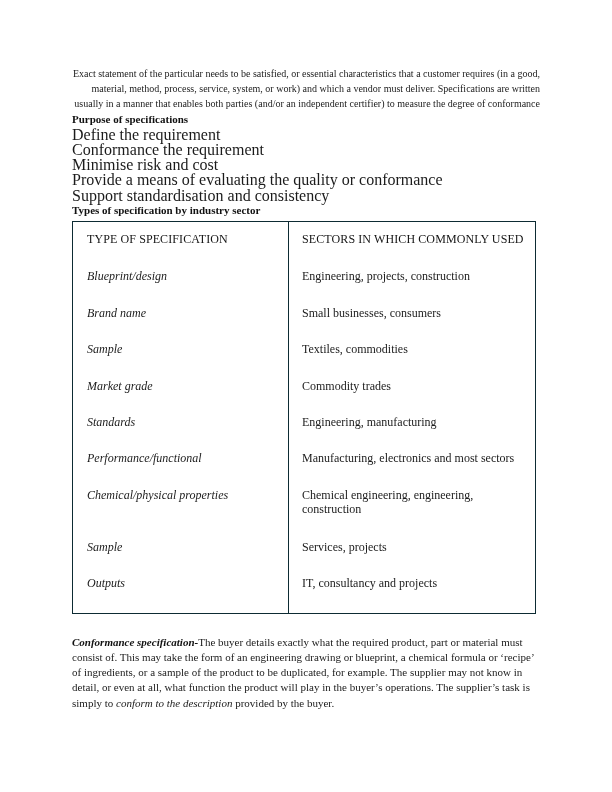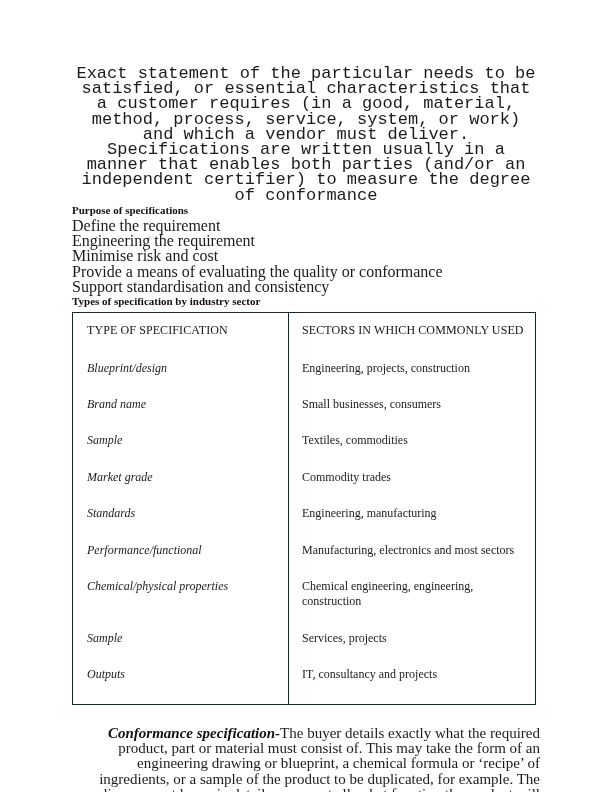--- a/index.html
+++ b/index.html
@@ -27,26 +27,25 @@
   }
 
   .content {
     position: absolute;
     left: 72px;
     top: 66px;
     width: 468px;
   }
 
   .para {
-    font-size: 17px;
+    font-size: 10px;
     line-height: 15.2px;
-    text-align: center;
-    margin: 0;
-    color: #1b1b1b;
-    font-family: Liberation Mono, monospace;
+    text-align: right;
+    margin: 0;
+    color: #1b1b1b;
   }
 
   .heading {
     font-size: 11px;
     line-height: 15.2px;
     font-weight: bold;
     margin: 0;
     color: #111111;
   }
 
@@ -114,24 +113,23 @@
   }
   tr.data-row.tall td .cellbox {
     padding-bottom: 12px;
   }
   tr.last-row td .cellbox {
     padding-bottom: 22px;
   }
 
   .closing {
     margin-top: 21px;
-    font-size: 15px;
+    font-size: 11px;
     line-height: 15.3px;
     color: #1b1b1b;
-    text-align: right;
   }
   .closing .lead {
     font-weight: bold;
     font-style: italic;
     color: #111111;
   }
   .closing .emph {
     font-style: italic;
   }
 </style>
@@ -140,21 +138,21 @@
 
 <div class="page">
   <div class="content">
 
     <p class="para">Exact statement of the particular needs to be satisfied, or essential characteristics that a customer requires (in a good, material, method, process, service, system, or work) and which a vendor must deliver. Specifications are written usually in a manner that enables both parties (and/or an independent certifier) to measure the degree of conformance</p>
 
     <p class="heading">Purpose of specifications</p>
 
     <div>
       <p class="listline">Define the requirement</p>
-      <p class="listline">Engineering the requirement</p>
+      <p class="listline">Conformance the requirement</p>
       <p class="listline">Minimise risk and cost</p>
       <p class="listline">Provide a means of evaluating the quality or conformance</p>
       <p class="listline">Support standardisation and consistency</p>
     </div>
 
     <p class="heading">Types of specification by industry sector</p>
 
     <div class="spec-table-wrap">
       <table class="spec-table">
         <colgroup>

